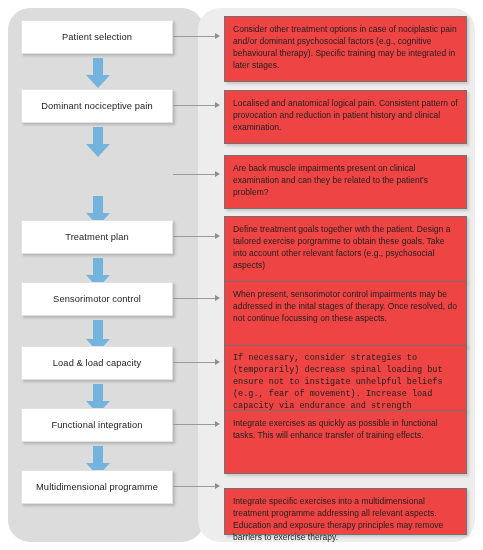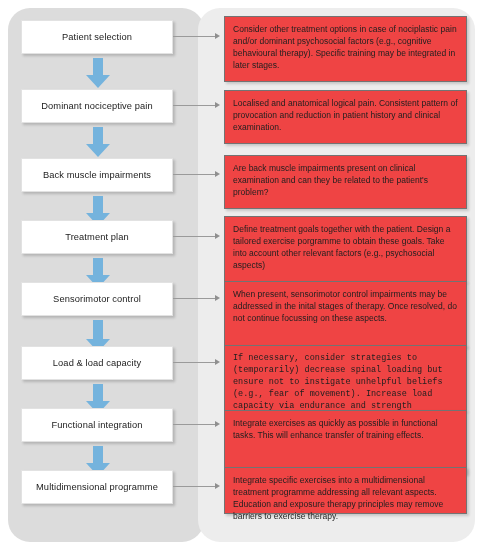--- a/index.html
+++ b/index.html
@@ -157,23 +157,20 @@
   </div>
   <div class="note" style="top:90px; height:54px;">
     <div class="note-text">Localised and anatomical logical pain. Consistent pattern of provocation and reduction in patient history and clinical examination.</div>
   </div>
 
   <div class="arrow-down" style="top:127px; height:30px;">
     <div class="shaft" style="height:18px;"></div>
     <div class="head" style="top:17px;"></div>
   </div>
 
-  <div class="stage" style="top:158px;">
-    <span class="stage-label">Back muscle impairments</span>
-  </div>
   <div class="connector" style="left:173px; top:170px; width:48px;">
     <div class="line" style="width:42px;"></div>
     <div class="tip" style="left:42px;"></div>
   </div>
   <div class="note" style="top:155px; height:54px;">
     <div class="note-text">Are back muscle impairments present on clinical examination and can they be related to the patient's problem?</div>
   </div>
 
   <div class="arrow-down" style="top:196px; height:30px;">
     <div class="shaft" style="height:18px;"></div>
@@ -244,17 +241,17 @@
     <div class="head" style="top:17px;"></div>
   </div>
 
   <div class="stage" style="top:470px;">
     <span class="stage-label">Multidimensional programme</span>
   </div>
   <div class="connector" style="left:173px; top:482px; width:48px;">
     <div class="line" style="width:42px;"></div>
     <div class="tip" style="left:42px;"></div>
   </div>
-  <div class="note" style="top:467px; height:47px;">
+  <div class="note" style="top:488px; height:47px;">
     <div class="note-text">Integrate specific exercises into a multidimensional treatment programme addressing all relevant aspects. Education and exposure therapy principles may remove barriers to exercise therapy.</div>
   </div>
 
 </div>
 
 </body></html>

